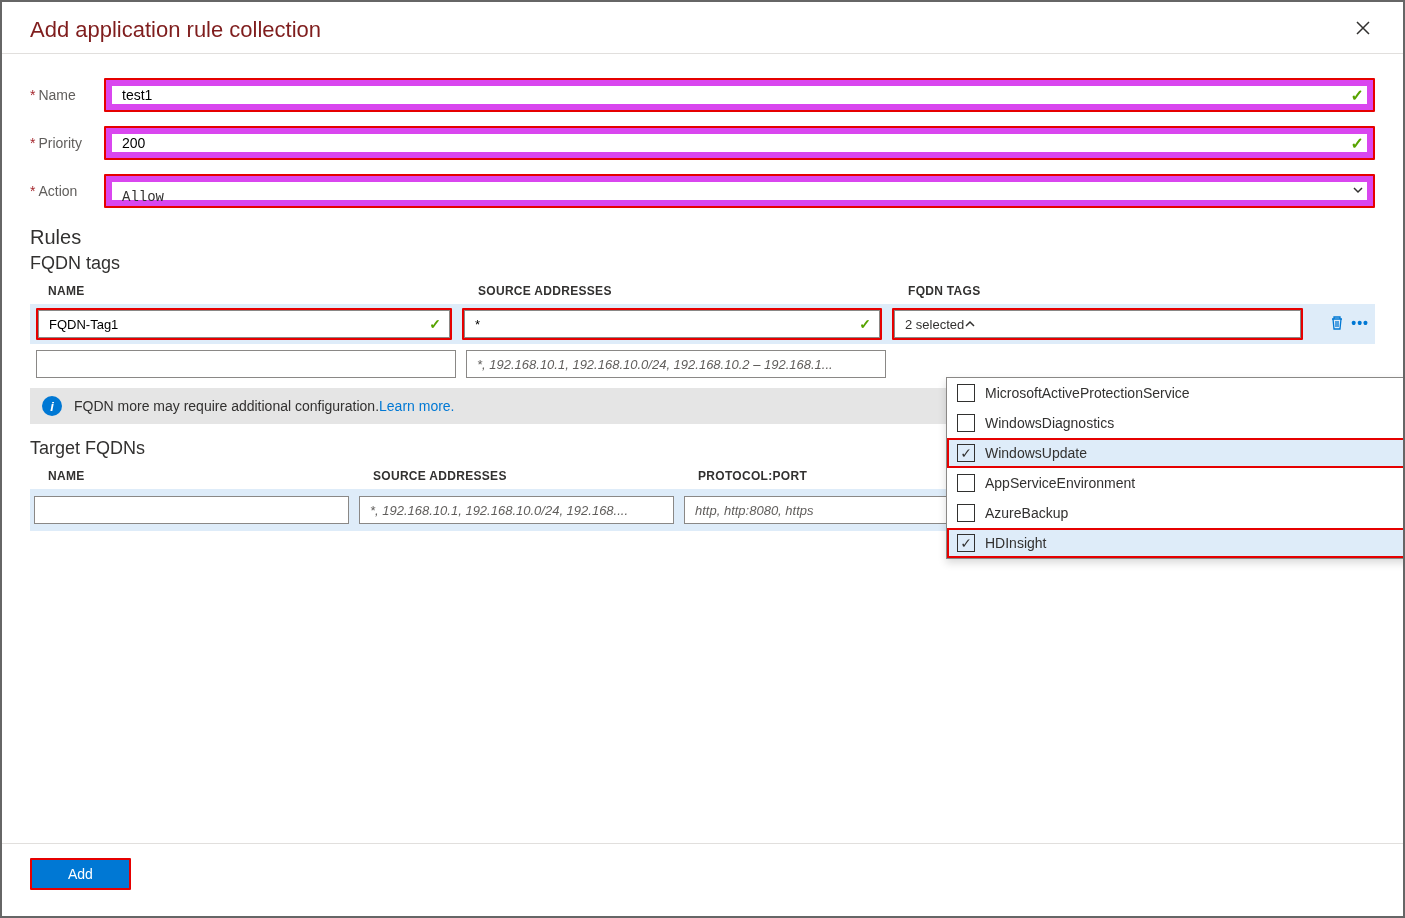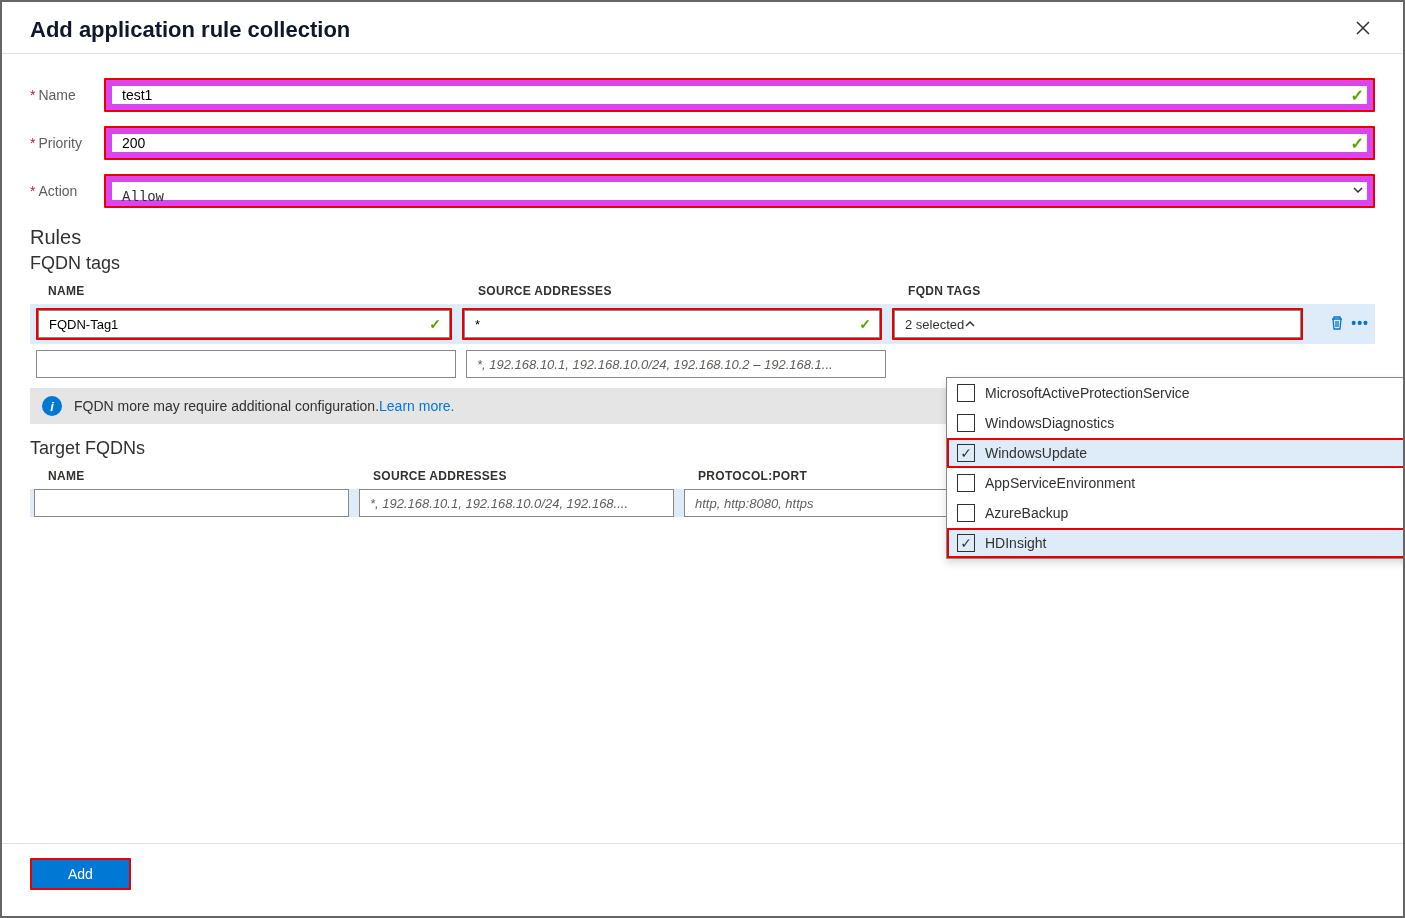--- a/index.html
+++ b/index.html
@@ -16,22 +16,22 @@
     }
     .header {
       display: flex;
       justify-content: space-between;
       align-items: center;
       padding: 12px 28px 8px 28px;
       border-bottom: 1px solid #e1dfdd;
     }
     .header h1 {
       font-size: 22px;
-      font-weight: 700;
-      color: #0f172a;
+      font-weight: 400;
+      color: #7f1d1d;
     }
     .close-x {
       cursor: pointer;
       font-size: 20px;
       color: #323130;
       background: none;
       border: none;
       padding: 4px;
     }
     .content {
@@ -152,21 +152,21 @@
     }
     .info-banner a { color: #0078d4; text-decoration: none; }
     .ext-icon { position: absolute; right: 12px; top: 8px; color: #323130; cursor: pointer;}
     .target-row, .target-header-row {
       display: grid;
       grid-template-columns: 315px 315px 315px 1fr;
       gap: 10px;
       align-items: center;
     }
     .target-header-row { padding-left: 18px; margin-top: 10px; margin-bottom: 6px;}
-    .target-row { background: #deecf9; padding: 0 4px; }
+    .target-row { background: #deecf9; padding: 7px 4px; }
     .dropdown-panel {
       position: absolute;
       top: 375px;
       left: 944px;
       width: 464px;
       background: #15803d;
       border: 1px solid #8a8886;
       box-shadow: 0 4px 8px rgba(0,0,0,0.15);
       z-index: 50;
     }

